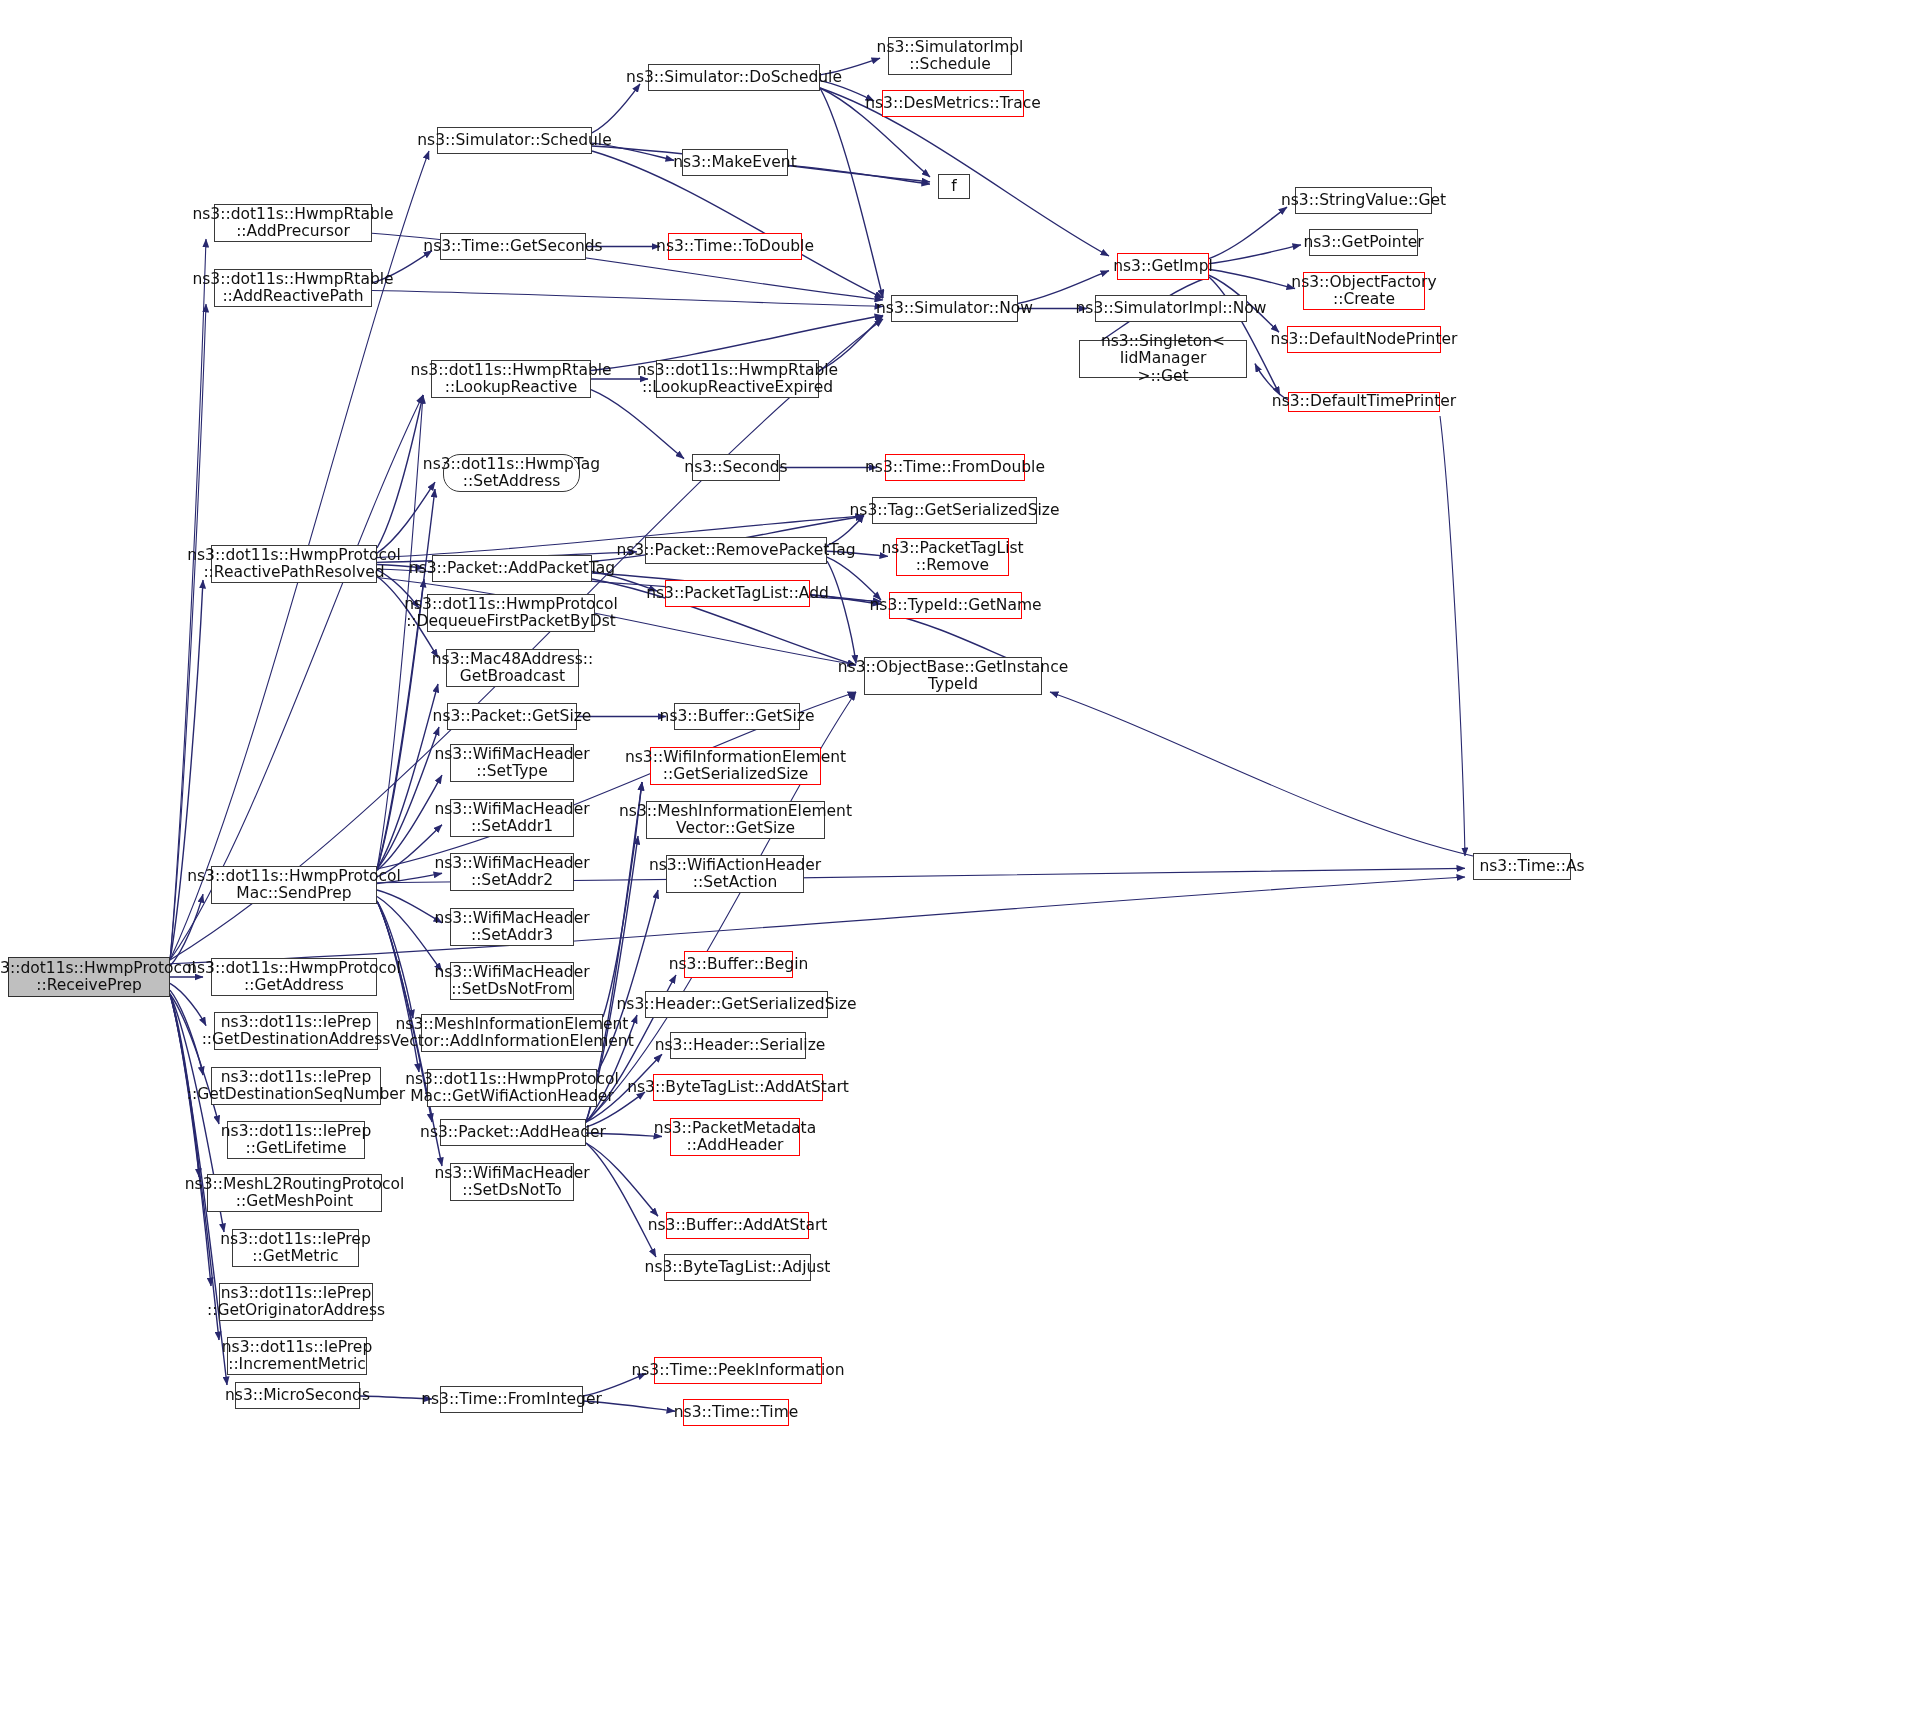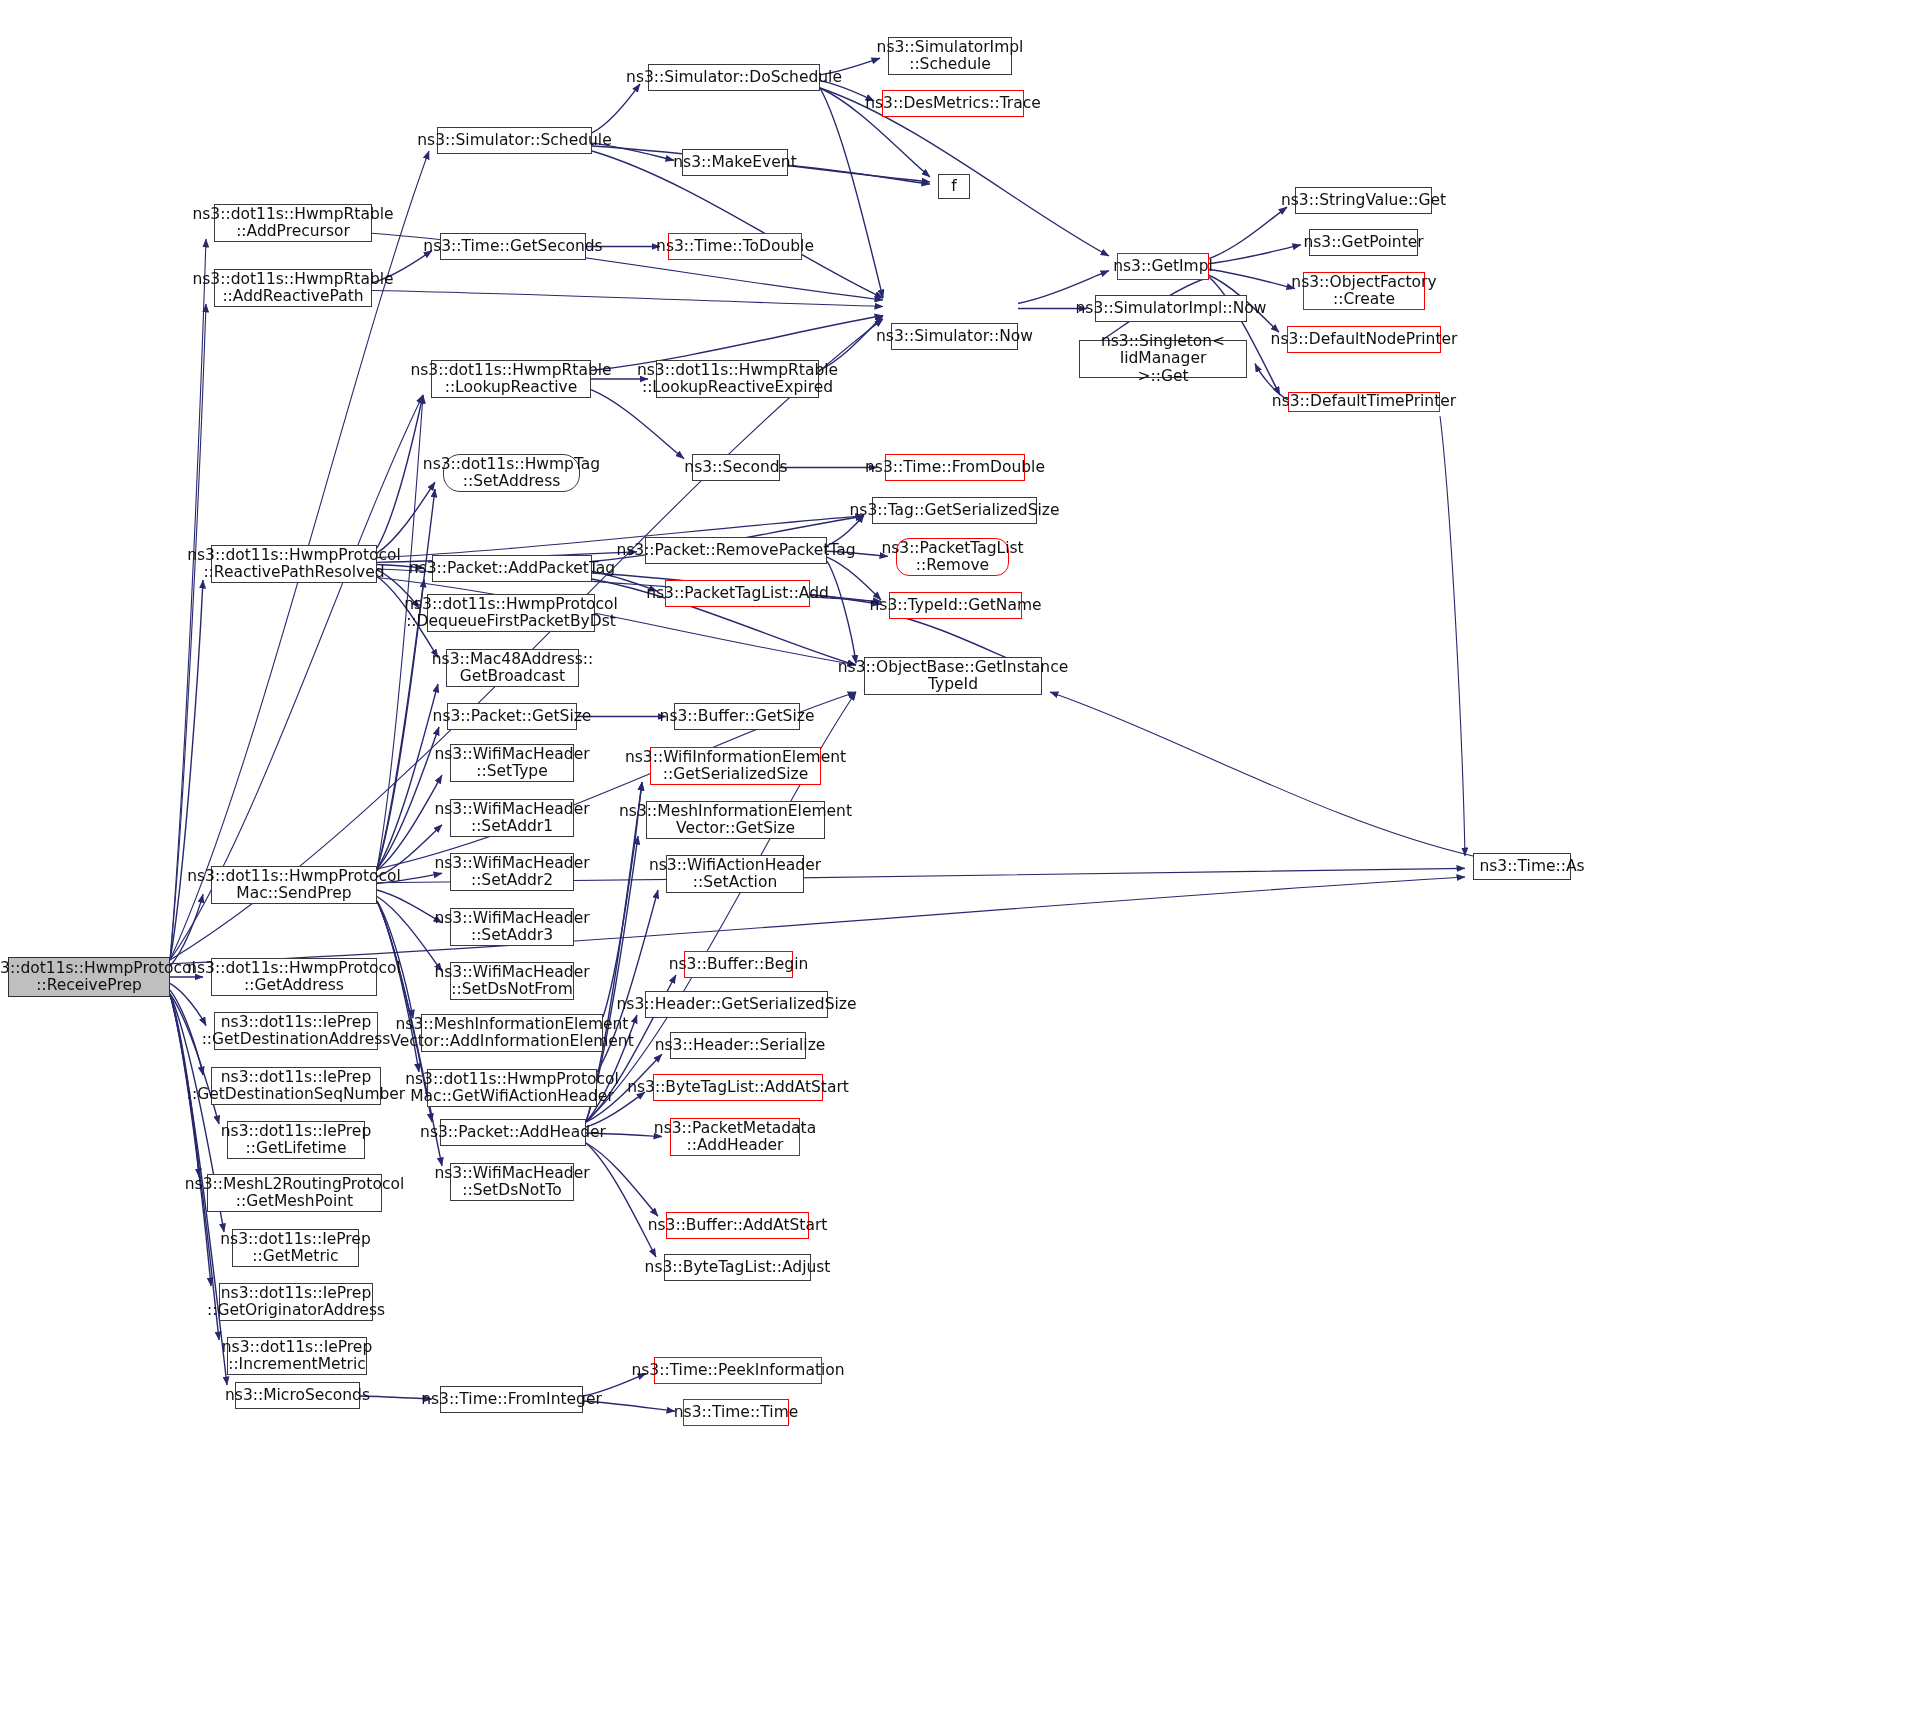--- a/index.html
+++ b/index.html
@@ -201,24 +201,24 @@
       <div class="node red" style="left: 670px; top: 1118px; width: 130px; height: 38px; text-align: center;">ns3::PacketMetadata
 ::AddHeader</div>
       <div class="node red" style="left: 666px; top: 1212px; width: 143px; height: 27px;">ns3::Buffer::AddAtStart</div>
       <div class="node" style="left: 664px; top: 1254px; width: 147px; height: 27px;">ns3::ByteTagList::Adjust</div>
       <div class="node red" style="left: 654px; top: 1357px; width: 168px; height: 27px;">ns3::Time::PeekInformation</div>
       <div class="node red" style="left: 683px; top: 1399px; width: 106px; height: 27px;">ns3::Time::Time</div>
       <div class="node" style="left: 888px; top: 37px; width: 124px; height: 38px;">ns3::SimulatorImpl
 ::Schedule</div>
       <div class="node red" style="left: 882px; top: 90px; width: 142px; height: 27px;">ns3::DesMetrics::Trace</div>
       <div class="node" style="left: 938px; top: 174px; width: 32px; height: 25px;">f</div>
-      <div class="node" style="left: 891px; top: 295px; width: 127px; height: 27px; margin-top: 28px;">ns3::Simulator::Now</div>
+      <div class="node" style="left: 891px; top: 295px; width: 127px; height: 27px;">ns3::Simulator::Now</div>
       <div class="node red" style="left: 885px; top: 454px; width: 140px; height: 27px;">ns3::Time::FromDouble</div>
       <div class="node" style="left: 872px; top: 497px; width: 165px; height: 27px;">ns3::Tag::GetSerializedSize</div>
-      <div class="node red" style="left: 896px; top: 538px; width: 113px; height: 38px; border-radius: 13px;">ns3::PacketTagList
+      <div class="node red" style="left: 896px; top: 538px; width: 113px; height: 38px;">ns3::PacketTagList
 ::Remove</div>
       <div class="node red" style="left: 889px; top: 592px; width: 133px; height: 27px;">ns3::TypeId::GetName</div>
       <div class="node" style="left: 864px; top: 657px; width: 178px; height: 38px;">ns3::ObjectBase::GetInstance
 TypeId</div>
       <div class="node" style="left: 1095px; top: 295px; width: 152px; height: 27px;">ns3::SimulatorImpl::Now</div>
       <div class="node" style="left: 1079px; top: 340px; width: 168px; height: 38px;">ns3::Singleton&lt; IidManager
 &gt;::Get</div>
       <div class="node red" style="left: 1117px; top: 253px; width: 92px; height: 27px;">ns3::GetImpl</div>
       <div class="node" style="left: 1295px; top: 187px; width: 137px; height: 27px;">ns3::StringValue::Get</div>
       <div class="node" style="left: 1309px; top: 229px; width: 109px; height: 27px;">ns3::GetPointer</div>

